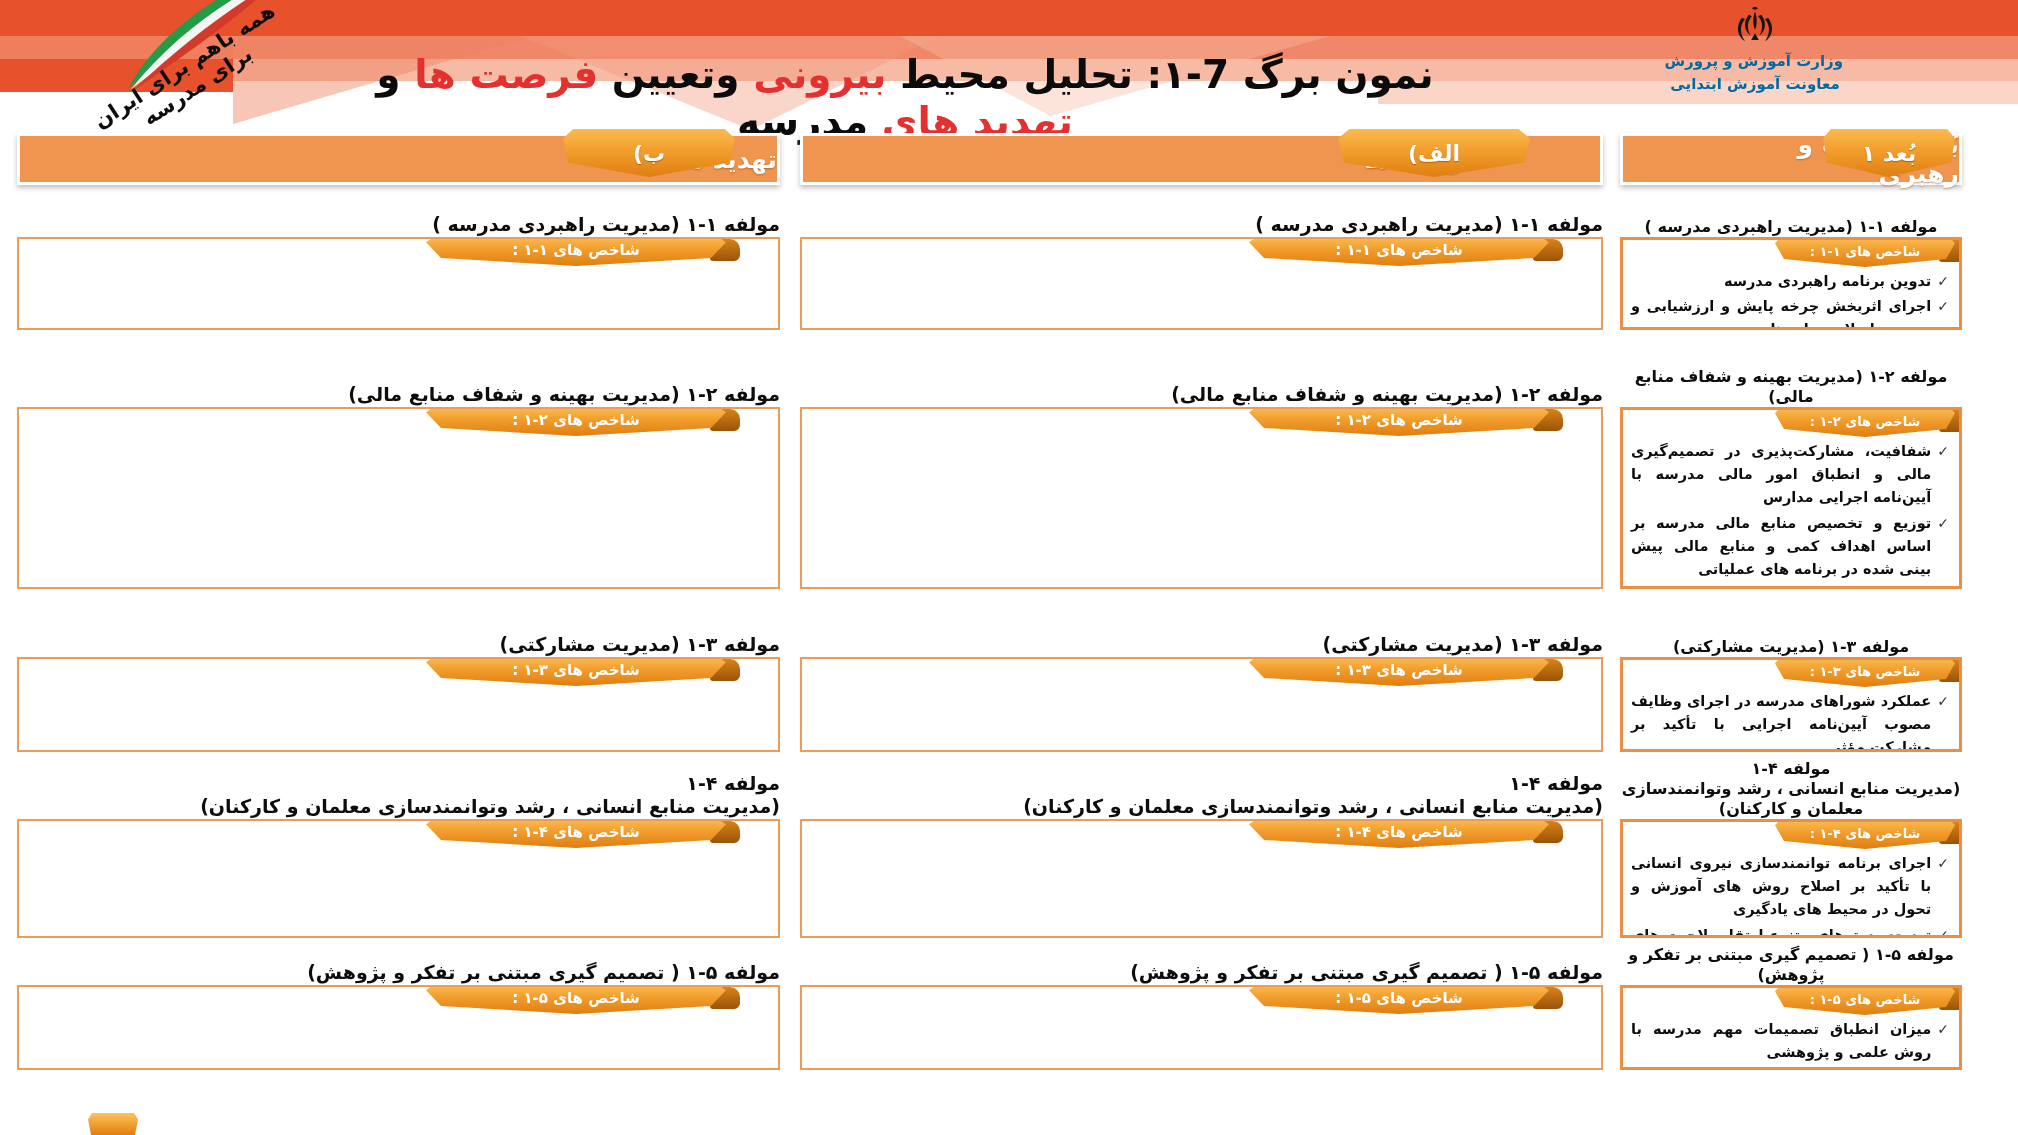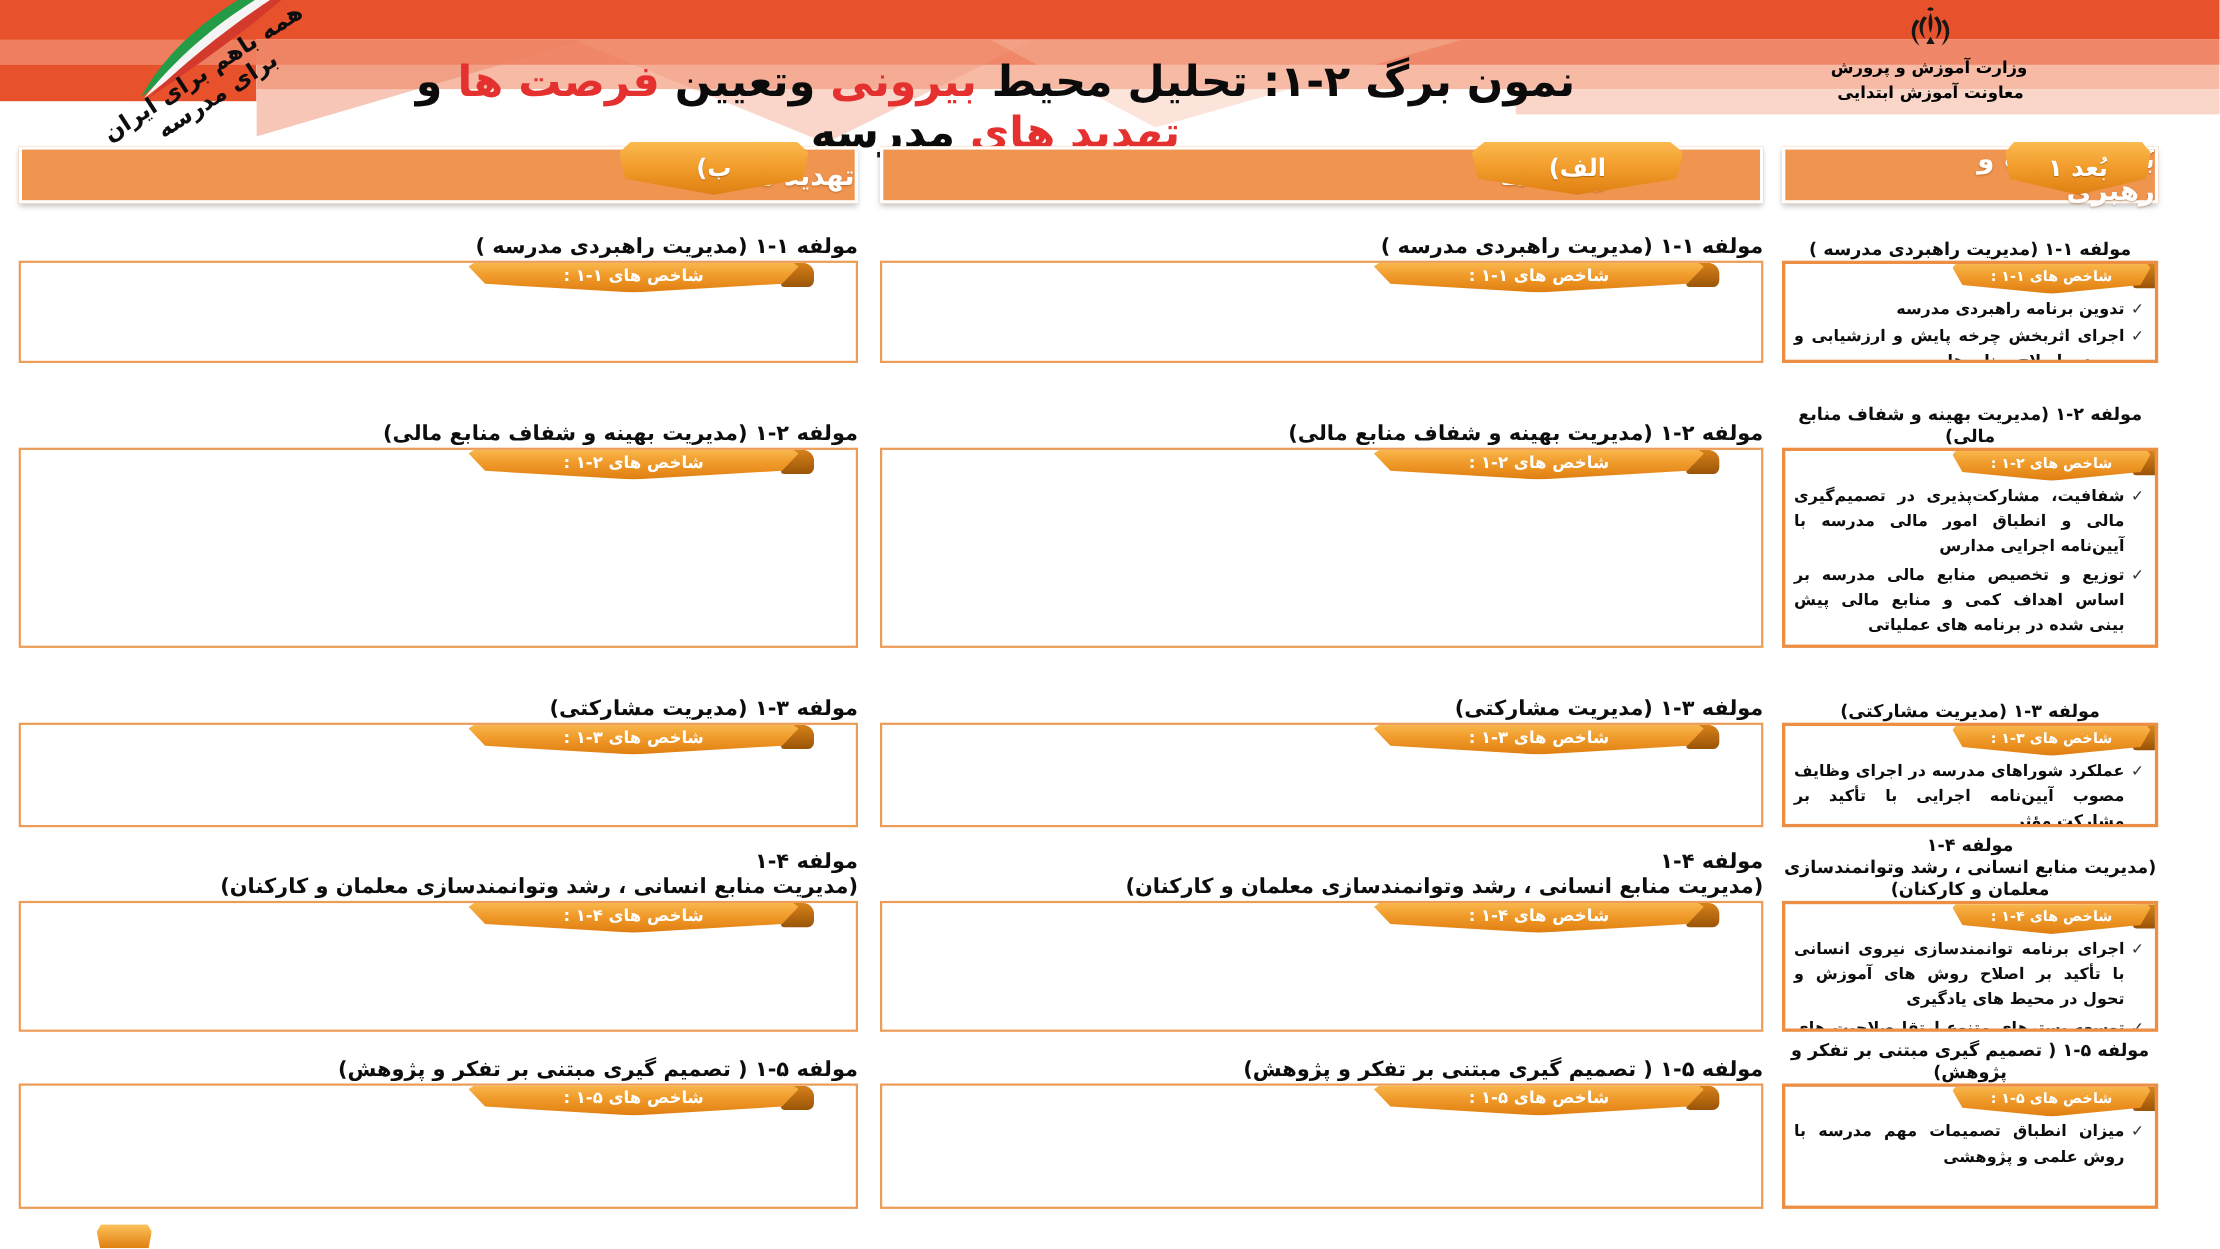--- a/index.html
+++ b/index.html
@@ -24,21 +24,21 @@
   .slogan-wrap { position:absolute; left:28px; top:0; width:300px; height:140px; pointer-events:none; }
   .flag-swoosh { position:absolute; left:78px; top:2px; transform:rotate(-26deg); }
   .slogan {
     position:absolute; left:38px; top:52px; width:250px;
     transform:rotate(-33deg); transform-origin:center;
     font-size:21px; font-weight:bold; color:#0d0d0d; text-align:center; line-height:1.15;
   }
 
   .ministry { position:absolute; top:2px; right:175px; width:176px; text-align:center; }
   .ministry svg { display:block; margin:2px auto 0; }
-  .ministry-line { font-size:15px; font-weight:bold; color:#000000; line-height:1.55; white-space:nowrap; }
+  .ministry-line { font-size:15px; font-weight:bold; color:#0369a1; line-height:1.55; white-space:nowrap; }
 
   .page-title {
     position:absolute; top:52px; left:340px; width:1130px;
     font-size:39px; font-weight:bold; text-align:center; letter-spacing:0; line-height:1.2;
     color:#0b0b0b;
   }
   .page-title .red { color:#E53030; }
 
   
   .col { position:absolute; top:133px; height:1002px; }
@@ -110,21 +110,21 @@
     font-size:14.5px; font-weight:bold; color:#0d0d0d;
     line-height:1.6; text-align:justify; margin-bottom:2px;
   }
   .check-item .check { flex:0 0 auto; color:#333; font-size:14px; line-height:1.6; }
 
   
   .r1 .row-label { top:68px;  height:36px; } .r1 .row-box { height:93px; }
   .r2 .row-label { top:238px; height:36px; } .r2 .row-box { height:182px; }
   .r3 .row-label { top:488px; height:36px; } .r3 .row-box { height:95px; }
   .r4 .row-label { top:626px; height:60px; } .r4 .row-box { height:119px; }
-  .r5 .row-label { top:816px; height:36px; } .r5 .row-box { height:114px; }
+  .r5 .row-label { top:816px; height:36px; } .r5 .row-box { height:85px; }
   .r1 { top:68px; }  .r2 { top:238px; } .r3 { top:488px; } .r4 { top:626px; } .r5 { top:816px; }
   .row-label { position:relative; top:0 !important; }
 
   .fragment {
     position:absolute; left:88px; bottom:0; width:50px; height:22px;
     background:linear-gradient(180deg,#FCC35B,#E07E10);
     clip-path:polygon(8% 0,92% 0,100% 30%,94% 100%,6% 100%,0 30%);
   }
 </style>
 </head>
@@ -160,21 +160,21 @@
         <path d="M13 18 c-8 10 -7 24 4 31 c-7 -10 -7 -22 0 -29 z"></path>
         <path d="M47 18 c8 10 7 24 -4 31 c7 -10 7 -22 0 -29 z"></path>
         <path d="M30 38 l-5 9 h10 z"></path>
       </g>
     </svg>
     <div class="ministry-line">وزارت آموزش و پرورش</div>
     <div class="ministry-line">معاونت آموزش ابتدایی</div>
   </div>
 
   <div class="page-title">
-    <span>نمون برگ ۲-۱: تحلیل محیط </span><span class="red">بیرونی</span><span>  وتعیین </span><span class="red">فرصت ها</span><span> و </span><span class="red">تهدید های</span><span> مدرسه</span>
+    <span>نمون برگ 7-۱: تحلیل محیط </span><span class="red">بیرونی</span><span>  وتعیین </span><span class="red">فرصت ها</span><span> و </span><span class="red">تهدید های</span><span> مدرسه</span>
   </div>
 
   <div class="col col-dim">
     <div class="col-header">
       <span>بُعد مدیریت و رهبری</span>
       <span class="badge">بُعد ۱</span>
     </div>
 
     <div class="row r1">
       <div class="row-label">مولفه ۱-۱  (مدیریت راهبردی مدرسه )</div>

